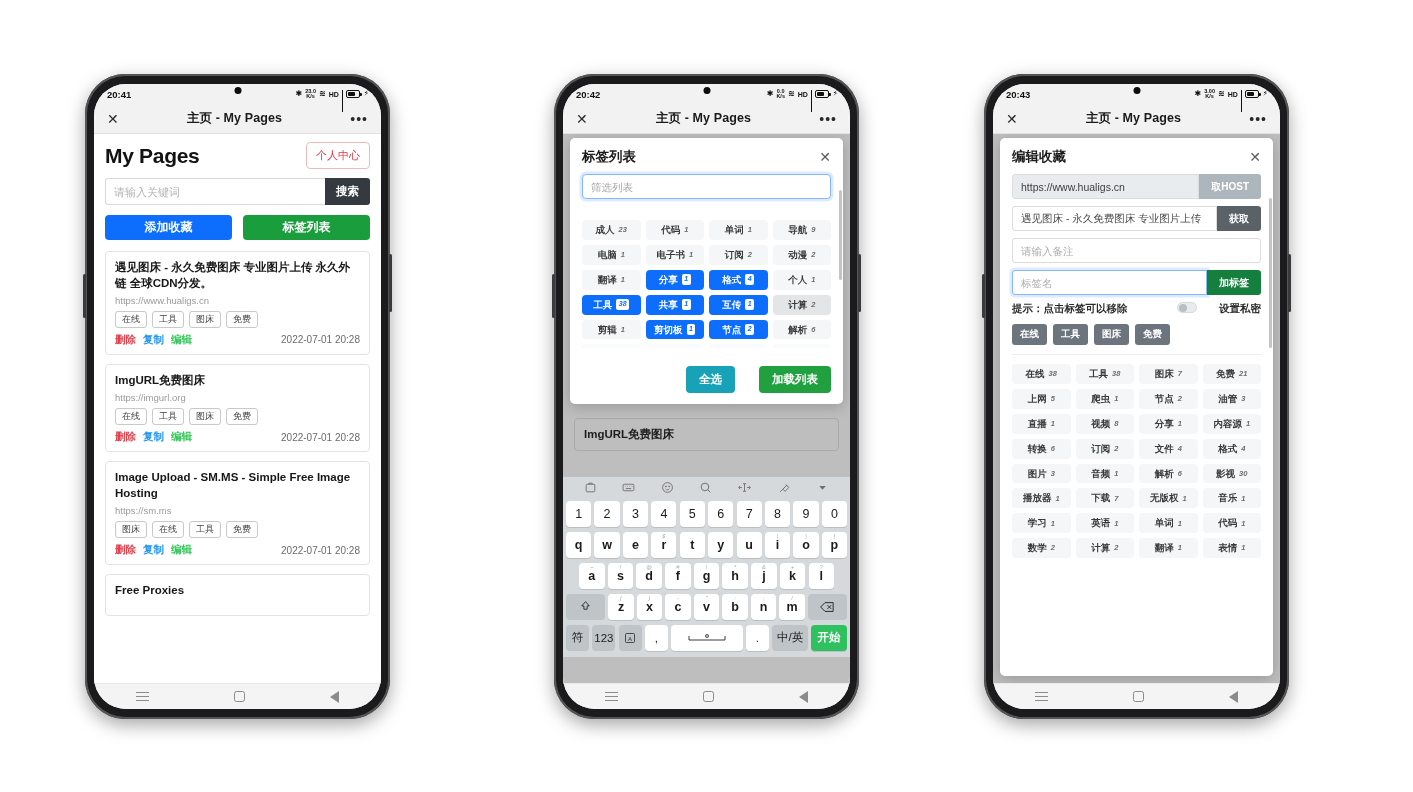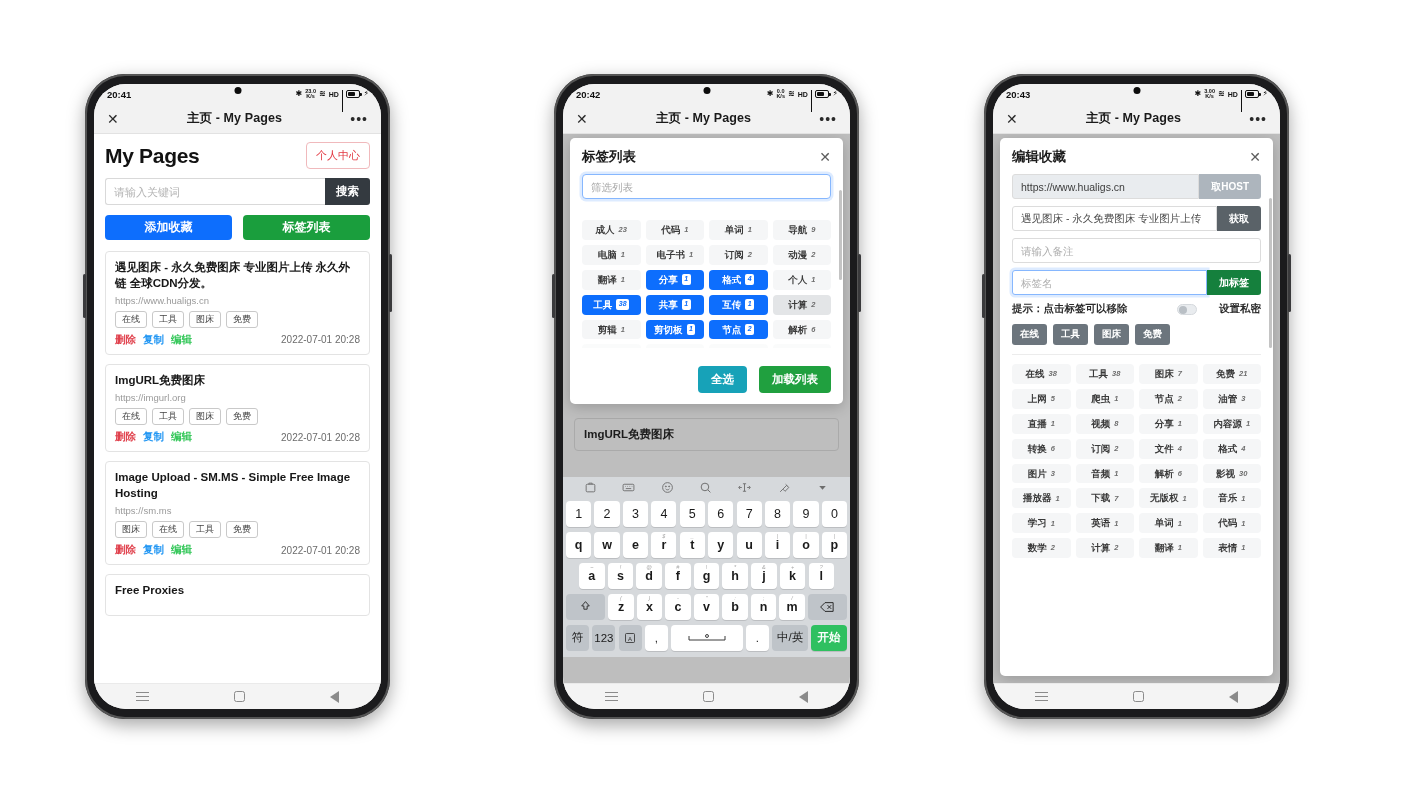--- a/index.html
+++ b/index.html
@@ -153,21 +153,21 @@
   }
   .chip .cnt { font-size:7.5px; font-weight:700; color:#6d6d6d; }
   .chip.sel { background:#0d6efd; color:#fff; }
   .chip.sel .cnt {
     background:#fff; color:#0d6efd; border-radius:2px; padding:0 2.5px;
     font-size:7px; line-height:1.5;
   }
   .chip.grey { background:#e3e5e7; }
   .chip.fade { opacity:.45; }
 
-  .modal-foot { display:flex; justify-content:flex-end; gap:12px; padding:8px 12px 11px 12px; }
+  .modal-foot { display:flex; justify-content:flex-end; gap:24px; padding:8px 12px 11px 12px; }
   .mbtn { border-radius:4px; color:#fff; font-size:11.5px; font-weight:700; padding:6px 13px; }
   .mbtn.teal { background:#17a2b8; }
   .mbtn.green { background:#20a03f; }
 
   .modal-scroll { position:absolute; right:1.5px; top:52px; width:2.5px; height:90px;
                   background:#c4c4c4; border-radius:2px; }
 
   
   .keyboard {
     position:absolute; bottom:26px; left:0; right:0; background:#d6d9dc;
@@ -208,21 +208,21 @@
   .addon.red { background:#15803d; }
   .field-row input.focus { border:1px solid #86b7fe; box-shadow:0 0 0 2.5px rgba(13,110,253,.14); }
 
   .confirm-btn {
     width:100%; height:25px; background:#0d6efd; color:#fff; border-radius:4px;
     font-size:12px; font-weight:600; display:flex; align-items:center; justify-content:center;
     margin-bottom:8px;
   }
   .hintrow { display:flex; align-items:center; justify-content:space-between; margin-bottom:8px; }
   .hint-text { font-size:10.5px; font-weight:700; color:#2b2b2b; }
-  .toggle-wrap { display:flex; align-items:center; gap:22px; }
+  .toggle-wrap { display:flex; gap:22px; }
   .toggle { width:20px; height:11px; border-radius:7px; background:#e9ecef; border:1px solid #d5d9dd; position:relative; }
   .toggle i { position:absolute; left:1px; top:1px; width:8px; height:8px; border-radius:50%; background:#b9bfc5; display:block; }
   .toggle-label { font-size:10.5px; font-weight:700; color:#2b2b2b; }
 
   .sel-tags { display:flex; gap:6px; margin-bottom:9px; padding-bottom:9px; border-bottom:1px solid #ececec; }
   .sel-tag { background:#6c757d; color:#fff; font-size:9.5px; font-weight:700; padding:4px 8px; border-radius:3px; }
 
   .taggrid2 { display:grid; grid-template-columns:repeat(4,1fr); gap:5px; }
   .modal-scroll2 { position:absolute; right:1.5px; top:60px; width:2.5px; height:150px;
                    background:#c4c4c4; border-radius:2px; }

